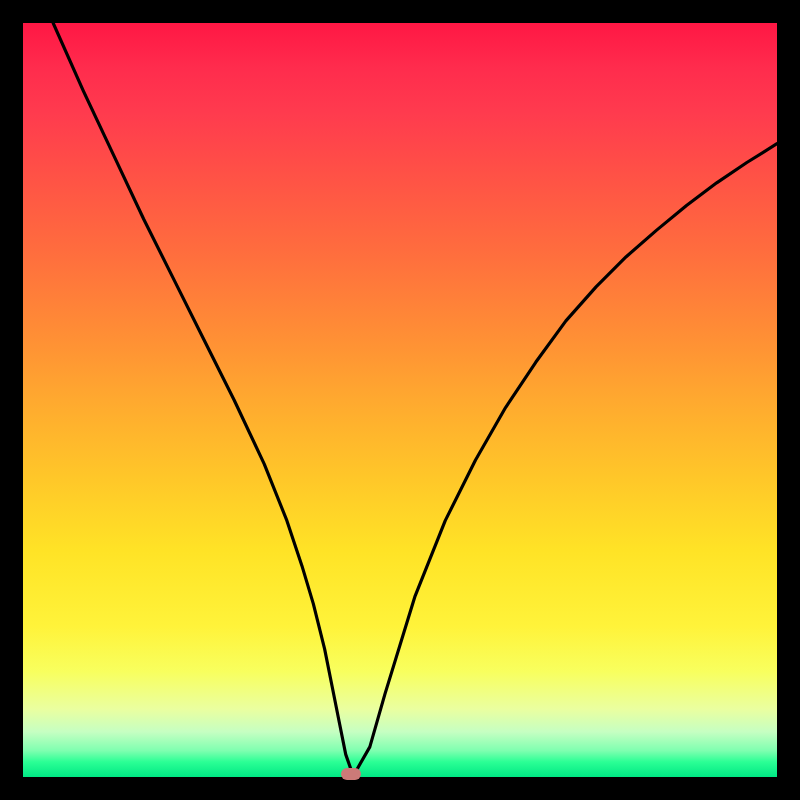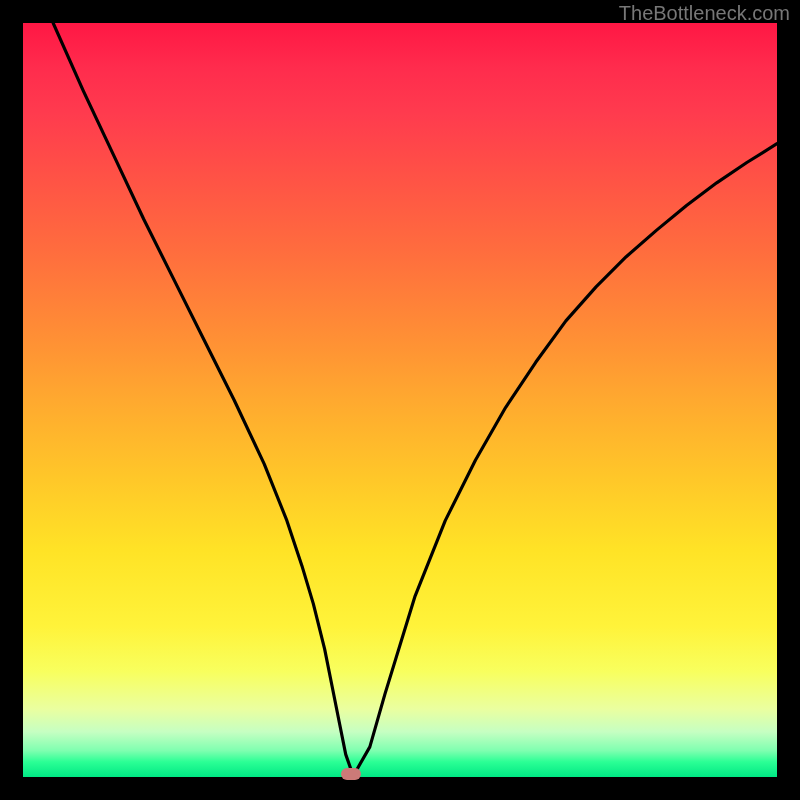--- a/index.html
+++ b/index.html
@@ -68,21 +68,20 @@
     color: #777;
     font-size: 20px;
     font-weight: 500;
     user-select: none;
   }
 </style>
 </head>
 <body>
 
 <div class="frame">
-  <div class="watermark">TheBottleneck.com</div>
   <div class="plot-area">
     <div class="gradient-bg"></div>
     <svg class="curve" viewBox="0 0 100 100" preserveAspectRatio="none">
       <path id="curve-path" fill="none" stroke="#000" stroke-width="0.42" stroke-linecap="round" stroke-linejoin="round" d="M4.000 0.000 L8.000 9.000 L12.000 17.500 L16.000 26.000 L20.000 34.000 L24.000 42.000 L28.000 50.000 L32.000 58.500 L35.000 66.000 L37.000 72.000 L38.500 77.000 L40.000 83.000 L41.000 88.000 L42.000 93.000 L42.800 97.000 L43.500 99.000 L44.000 99.500 L46.000 96.000 L48.000 89.000 L52.000 76.000 L56.000 66.000 L60.000 58.000 L64.000 51.000 L68.000 45.000 L72.000 39.500 L76.000 35.000 L80.000 31.000 L84.000 27.500 L88.000 24.200 L92.000 21.200 L96.000 18.500 L100.000 16.000"></path>
     </svg>
     <div id="min-marker" class="marker" style="left: 43.5%; top: 99.6%; background: rgb(204, 122, 120);"></div>
   </div>
 </div>
 
 </body></html>

